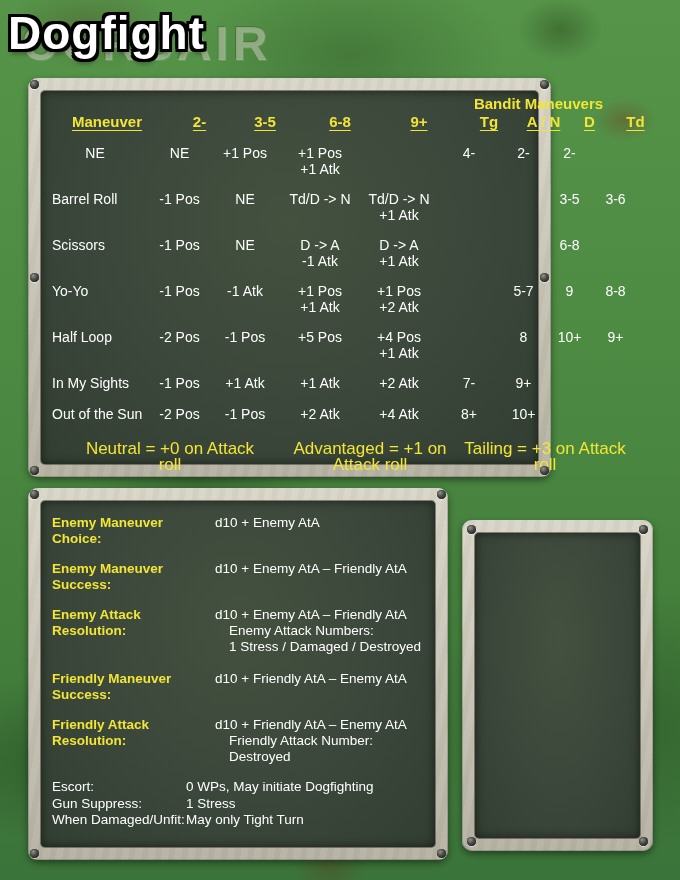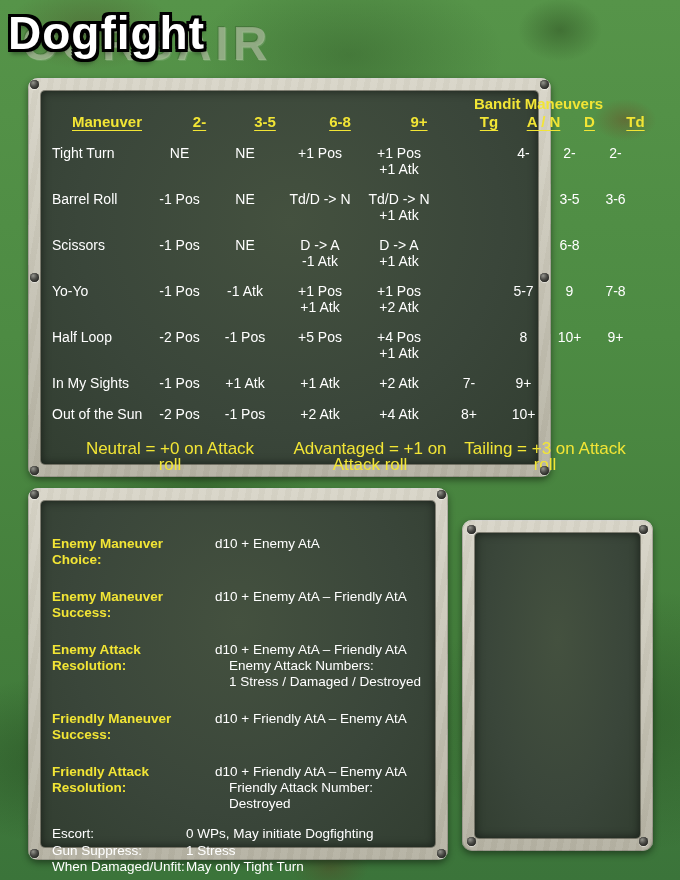--- a/index.html
+++ b/index.html
@@ -72,21 +72,21 @@
   .drow .td.name{text-align:left;padding-left:11px;}
   .footnotes{position:absolute;left:0;bottom:6px;width:100%;height:17px;color:#f2e535;font-size:17px;}
   .footnotes span{position:absolute;text-align:center;}
   .fn0{left:44px;width:170px;}
   .fn1{left:244px;width:170px;}
   .fn2{left:414px;width:180px;}
   
   #resolution-panel{left:28px;top:488px;width:420px;height:372px;}
   .res{position:absolute;inset:0;padding:14px 0 0 11px;font-size:13.5px;line-height:16px;color:#fff;}
   .fgroup2{margin-top:16px;}
-  .formula{display:flex;margin-bottom:14px;margin-top:21px;}
+  .formula{display:flex;margin-bottom:14px;}
   .flabel{width:163px;flex:none;color:#f2e535;font-weight:bold;}
   .flines .sub{margin-left:14px;}
   .stats{margin-top:6px;line-height:16.5px;}
   .stat{display:flex;}
   .slabel{width:134px;flex:none;}
   
   #kills-panel{left:462px;top:520px;width:191px;height:331px;}
   .kills-title{
     position:absolute;inset:13px;padding-top:12px;text-align:center;
     color:#fff;font-weight:bold;font-size:19px;line-height:29px;white-space:pre-line;
@@ -115,21 +115,20 @@
           <div class="th">3-5</div>
           <div class="th">6-8</div>
           <div class="th">9+</div>
           <div class="th">Tg</div>
           <div class="th">A / N</div>
           <div class="th">D</div>
           <div class="th">Td</div>
         </div>
       <div id="table-rows">
           <div class="trow drow">
-            <div class="td name">Tight Turn</div>
             <div class="td">NE</div>
             <div class="td">NE</div>
             <div class="td">+1 Pos</div>
             <div class="td">+1 Pos
 +1 Atk</div>
             <div class="td"></div>
             <div class="td">4-</div>
             <div class="td">2-</div>
             <div class="td">2-</div>
           </div>
@@ -162,21 +161,21 @@
             <div class="td name">Yo-Yo</div>
             <div class="td">-1 Pos</div>
             <div class="td">-1 Atk</div>
             <div class="td">+1 Pos
 +1 Atk</div>
             <div class="td">+1 Pos
 +2 Atk</div>
             <div class="td"></div>
             <div class="td">5-7</div>
             <div class="td">9</div>
-            <div class="td">7-8</div>
+            <div class="td">8-8</div>
           </div>
           <div class="trow drow">
             <div class="td name">Half Loop</div>
             <div class="td">-2 Pos</div>
             <div class="td">-1 Pos</div>
             <div class="td">+5 Pos</div>
             <div class="td">+4 Pos
 +1 Atk</div>
             <div class="td"></div>
             <div class="td">8</div>

